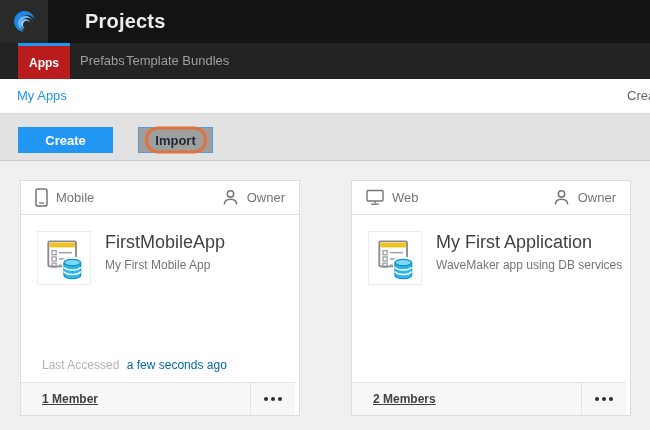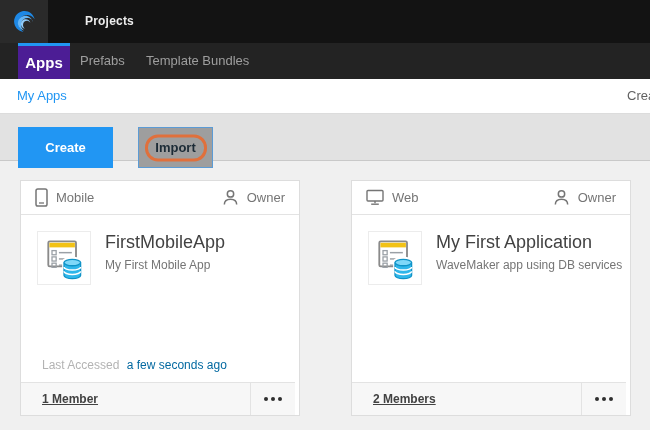--- a/index.html
+++ b/index.html
@@ -7,40 +7,40 @@
     width:650px;height:430px;position:relative;overflow:hidden;
     background:#f0f0f0;
     font-family:"Liberation Sans",sans-serif;
     -webkit-font-smoothing:antialiased;
   }
   
   .app-header{position:absolute;top:0;left:0;width:650px;height:43px;background:#131313;}
   .logo-block{position:absolute;top:0;left:0;width:48px;height:43px;background:#2a2a2a;
     display:flex;align-items:center;justify-content:center;}
   .page-title{position:absolute;left:85px;top:0;height:43px;line-height:43px;
-    color:#ececec;font-size:12px;font-weight:700;letter-spacing:.2px;}
+    color:#ececec;font-size:20px;font-weight:700;letter-spacing:.2px;}
   
   .tabbar{position:absolute;top:43px;left:0;width:650px;height:36px;background:#232323;}
-  .tab-active{position:absolute;left:18px;top:0;width:52px;height:36px;background:#4c1d95;
-    border-top:3px solid #2196f3;box-sizing:border-box;color:#fff;font-size:15px;font-weight:700;
+  .tab-active{position:absolute;left:18px;top:0;width:52px;height:36px;background:#b91c1c;
+    border-top:3px solid #2196f3;box-sizing:border-box;color:#fff;font-size:12px;font-weight:700;
     display:flex;align-items:center;justify-content:center;cursor:pointer;}
   .tab{position:absolute;top:0;height:36px;line-height:36px;color:#9e9e9e;font-size:13px;cursor:pointer;}
   .tab-prefabs{left:80px;}
-  .tab-templates{left:146px;}
+  .tab-templates{left:126px;}
   
   .subnav{position:absolute;top:79px;left:0;width:650px;height:35px;background:#ffffff;
     border-bottom:1px solid #dcdcdc;box-sizing:border-box;overflow:hidden;}
   .subnav span{position:absolute;top:0;height:35px;line-height:34px;font-size:13px;}
   .subnav-myapps{left:17px;color:#2196f3;cursor:pointer;}
   .subnav-sampleapps{left:80px;color:#424242;cursor:pointer;}
   .subnav-clip{left:627px;color:#616161;white-space:nowrap;}
   
   .toolbar{position:absolute;top:114px;left:0;width:650px;height:47px;background:#e2e2e2;
     border-bottom:1px solid #c9c9c9;box-sizing:border-box;}
-  .btn{position:absolute;top:13px;height:41px;font-size:13px;font-weight:700;
+  .btn{position:absolute;top:13px;height:26px;font-size:13px;font-weight:700;
     display:flex;align-items:center;justify-content:center;box-sizing:border-box;cursor:pointer;}
   .btn-create{left:18px;width:95px;background:#2196f3;color:#ffffff;border:none;}
   .btn-import{left:138px;width:75px;background:#9e9e9e;color:#1c2b36;border:1px solid #5b9bd5;}
   .import-ring{position:absolute;left:50%;top:50%;transform:translate(-50%,-50%);
     width:56px;height:21px;border:3px solid #e0703c;border-radius:13px;pointer-events:none;}
   
   .card{position:absolute;top:180px;width:280px;height:236px;background:#ffffff;
     border:1px solid #dddddd;box-sizing:border-box;}
   .card-1{left:20px;}
   .card-2{left:351px;}

